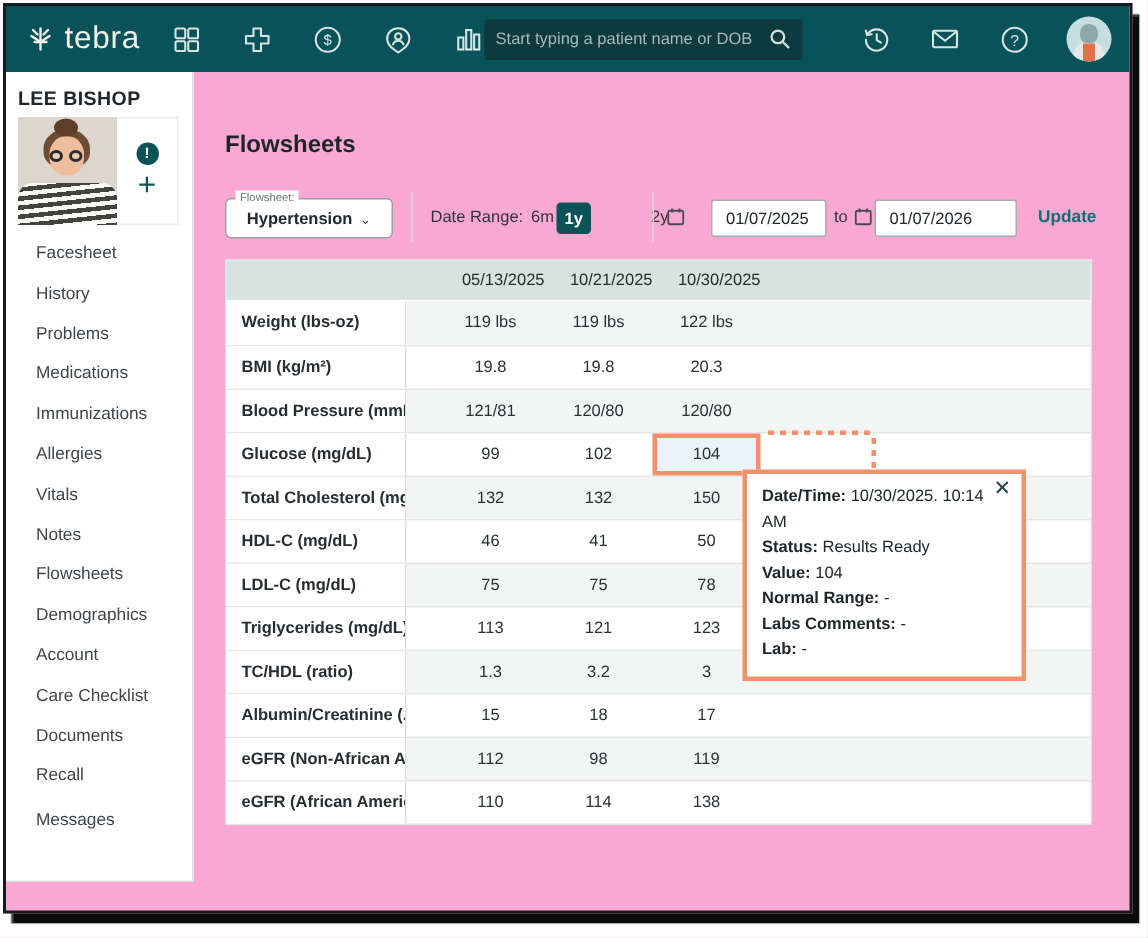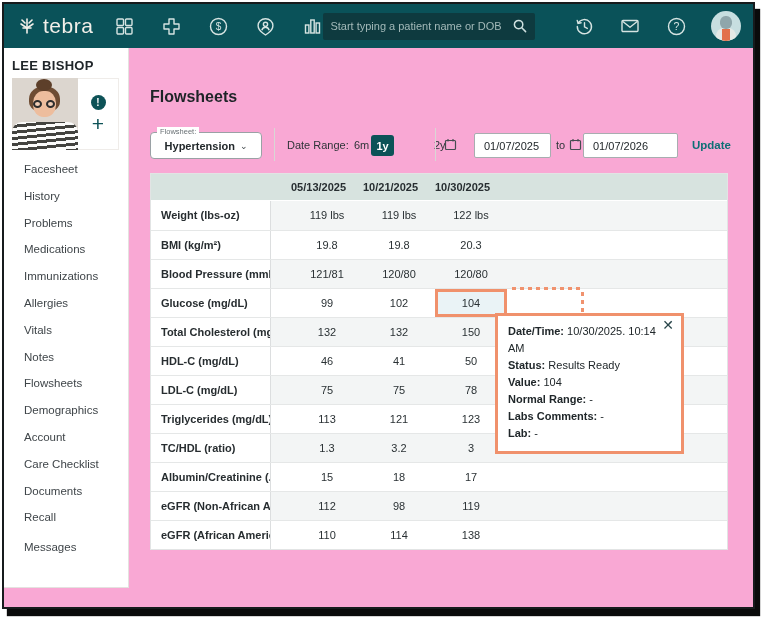--- a/index.html
+++ b/index.html
@@ -59,21 +59,21 @@
                color:#fff; font-size:11px; font-weight:700; display:flex; align-items:center; justify-content:center; cursor:pointer; }
   .cal { position:absolute; top:134px; cursor:pointer; }
   .date-input { position:absolute; top:129px; height:25px; border:1px solid #a8adb0; border-radius:2px; background:#fff;
                 font-size:11px; color:#22282b; padding-left:9px; font-family:"Liberation Sans",sans-serif; }
   .update { position:absolute; left:688px; top:135px; font-size:11.5px; font-weight:700; color:#0e6f75; cursor:pointer; }
 
   
   .ftable { position:absolute; left:146px; top:169px; width:578px; border:1px solid #e2e4e4; background:#fff; }
   .t-head { display:flex; height:27px; background:#d7e3df; border-bottom:1px solid #fff; }
   .t-head .spacer { width:140px; }
-  .t-head .hcell { width:72px; text-align:left; line-height:27px; font-size:11px; font-weight:700; color:#272e31; }
+  .t-head .hcell { width:72px; text-align:right; line-height:27px; font-size:11px; font-weight:400; color:#272e31; }
   .t-row { display:flex; height:29px; border-top:1px solid #e5e7e7; }
   .t-row:first-child { border-top:none; }
   .lbl { width:120px; background:#fff; border-right:1px solid #dcdedf; font-size:11px; font-weight:700; color:#272d30;
          line-height:28px; padding-left:10px; white-space:nowrap; overflow:hidden; }
   .dat { flex:1; display:flex; padding-left:20px; }
   .t-row:nth-child(odd) .dat { background:#f3f5f5; }
   .cell { width:72px; text-align:center; line-height:28px; font-size:11px; color:#2a3134; cursor:pointer; }
   .cell.hl { border:3px solid #f0916c; background:#eaf3f6; line-height:22px; }
 
   

